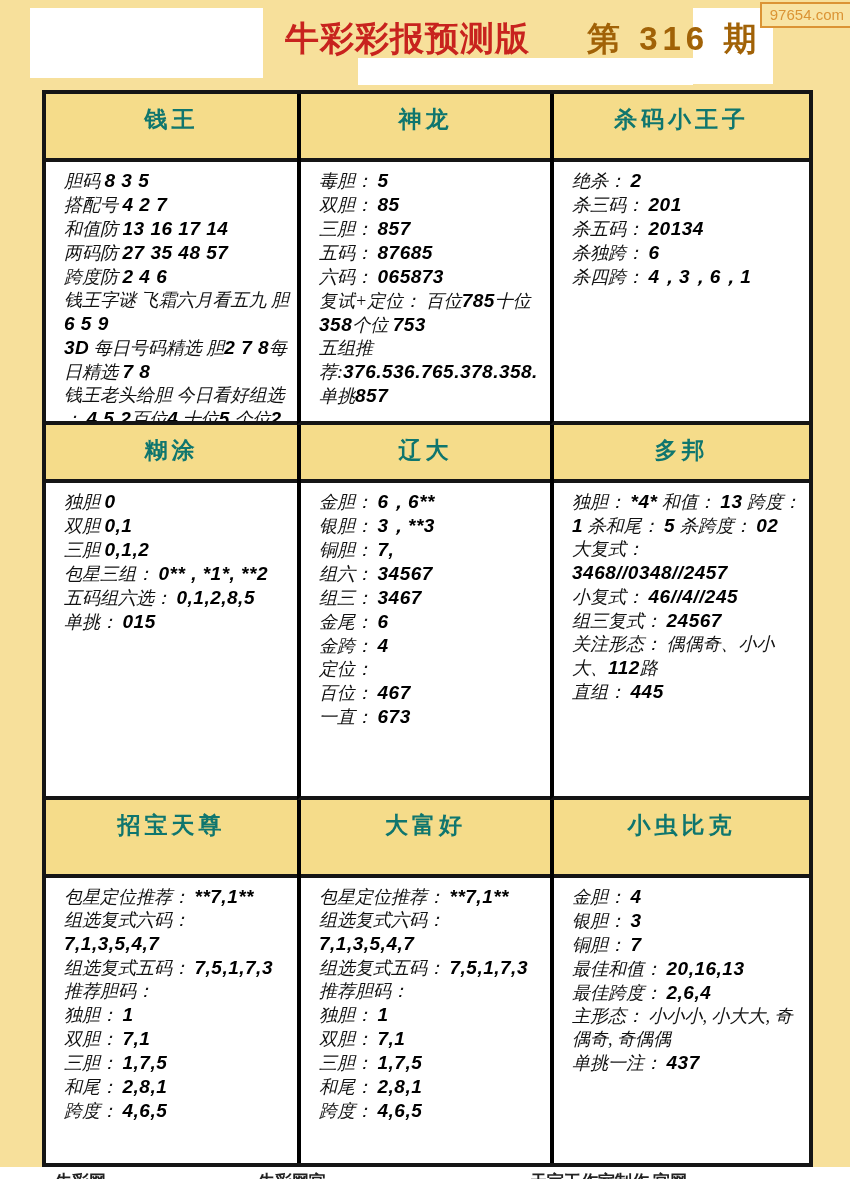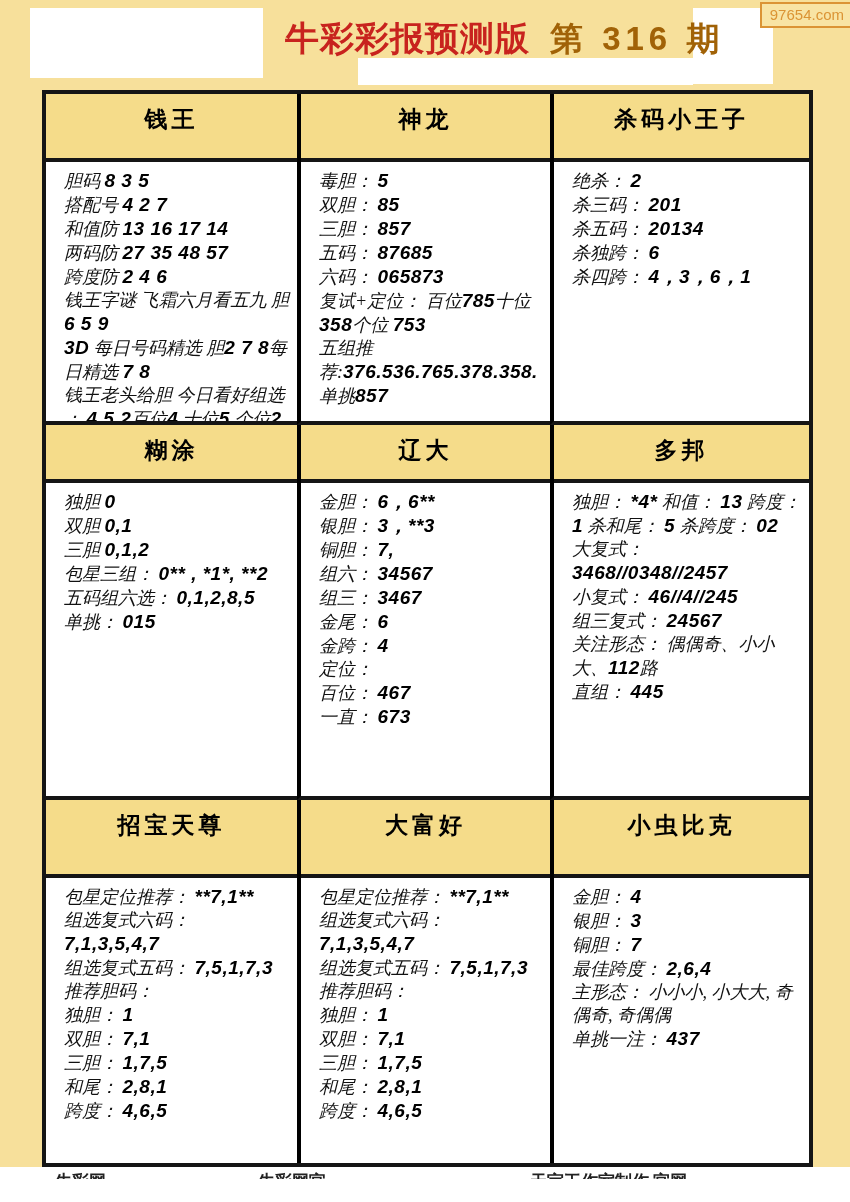--- a/index.html
+++ b/index.html
@@ -11,21 +11,21 @@
     overflow: hidden;
     font-family: "Liberation Serif", "DejaVu Serif", serif;
   }
   .patch { position:absolute; background:#ffffff; z-index:1; }
   .pA { left:30px;  top:8px;  width:233px; height:70px; }
   .pB { left:358px; top:58px; width:335px; height:27px; }
   .pC { left:693px; top:8px;  width:80px;  height:76px; }
 
   .titlebar {
     position:absolute; left:285px; top:16px; z-index:2;
-    display:flex; align-items:baseline; gap:20px;
+    display:flex; align-items:baseline; gap:57px;
     white-space:nowrap;
   }
   .t-red {
     color:#C8231E; font-weight:bold; font-size:34px;
     letter-spacing:1px;
     font-family:"Liberation Sans","DejaVu Sans",sans-serif;
   }
   .t-issue {
     color:#a16207; font-weight:bold; font-size:33px;
     letter-spacing:5px;
@@ -48,21 +48,21 @@
     grid-template-rows:331px 375px 1fr;
   }
   .cell { border-left:4px solid #000000; border-bottom:4px solid #151515; overflow:hidden; background:#fff; }
   .cell.c0 { border-left:none; }
   .cell.r2 { border-bottom:none; }
   .hd {
     background:#F5DC8A;
     border-bottom:4px solid #151515;
     text-align:center;
     font-weight:600; font-size:23px; letter-spacing:4px;
-    color:#000000;
+    color:#0f766e;
     padding-top:10px;
   }
   .r0 .hd { height:68px; }
   .r1 .hd { height:58px; }
   .r2 .hd { height:78px; }
   .bd { padding:7px 8px 0 18px;font-style:italic; }
   .ln { line-height:23px; }
   .lb { font-size:18px; color:#111; }
   .v  {
     font-family:"Liberation Sans","DejaVu Sans",sans-serif;
@@ -204,20 +204,21 @@
           <div class="ln"><span class="lb">和尾： </span><span class="v">2,8,1</span></div>
           <div class="ln"><span class="lb">跨度： </span><span class="v">4,6,5</span></div>
         </div>
       </div>
       <div class="cell c2 r2">
         <div class="hd">小虫比克</div>
         <div class="bd">
           <div class="ln"><span class="lb">金胆： </span><span class="v">4</span></div>
           <div class="ln"><span class="lb">银胆： </span><span class="v">3</span></div>
           <div class="ln"><span class="lb">铜胆： </span><span class="v">7</span></div>
+          <div class="ln"><span class="lb">最佳和值： </span><span class="v">20,16,13</span></div>
           <div class="ln"><span class="lb">最佳跨度： </span><span class="v">2,6,4</span></div>
           <div class="ln"><span class="lb">主形态： 小小小, 小大大, 奇偶奇, 奇偶偶</span></div>
           <div class="ln"><span class="lb">单挑一注： </span><span class="v">437</span></div>
         </div>
       </div>
     </div>
 
   <div class="footer">
     <div class="fclip">
       <span class="f1">牛彩网——</span>

